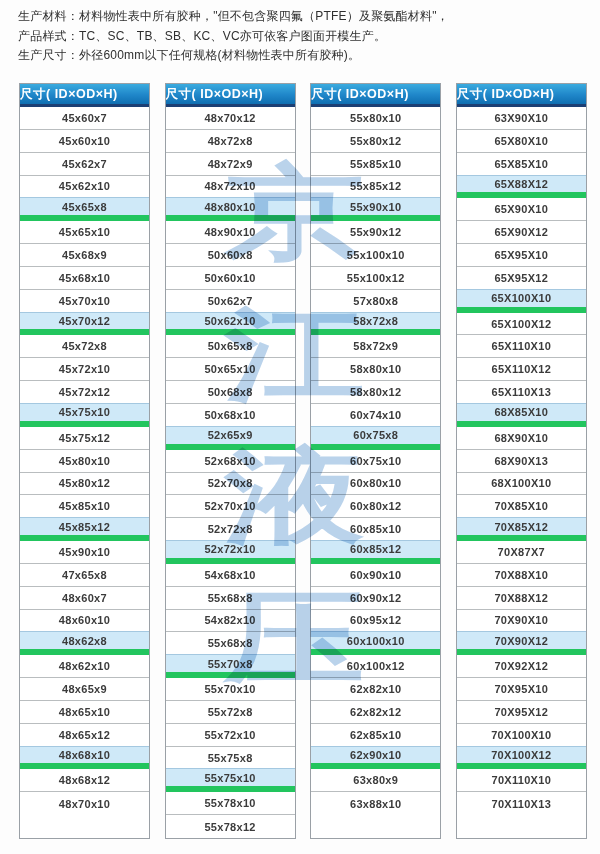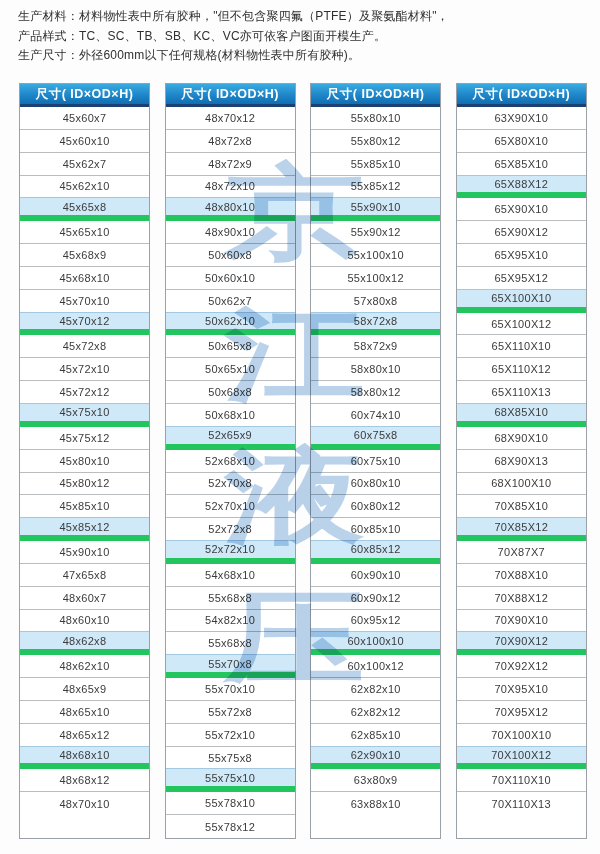--- a/index.html
+++ b/index.html
@@ -26,31 +26,31 @@
   }
   .size-table {
     width: 131px;
     border: 1px solid #9aa0a6;
     box-sizing: border-box;
     background: #ffffff;
   }
   .size-table .thead {
     height: 20px;
     line-height: 20px;
-    text-align: center;
+    text-align: left;
     color: #ffffff;
     font-weight: bold;
     font-size: 12.5px;
     letter-spacing: 0.5px;
     background: linear-gradient(180deg, #3aabdf 0%, #1f86c9 55%, #0f6fb1 100%);
     border-bottom: 3px solid #1c3f74;
     white-space: nowrap;
     overflow: hidden;
   }
-  .size-table .rows { display: block; }
+  .size-table .rows { display: block; font-weight: bold; }
   .row {
     height: 22.85px;
     box-sizing: border-box;
     border-bottom: 1px solid #b9bdbf;
     display: flex; align-items: center; justify-content: center;
     font-size: 11px; color: #3b3b3b; letter-spacing: 0.3px;
     background: #ffffff;
   }
   .row:last-child { border-bottom: none; }
   .row.hl {

